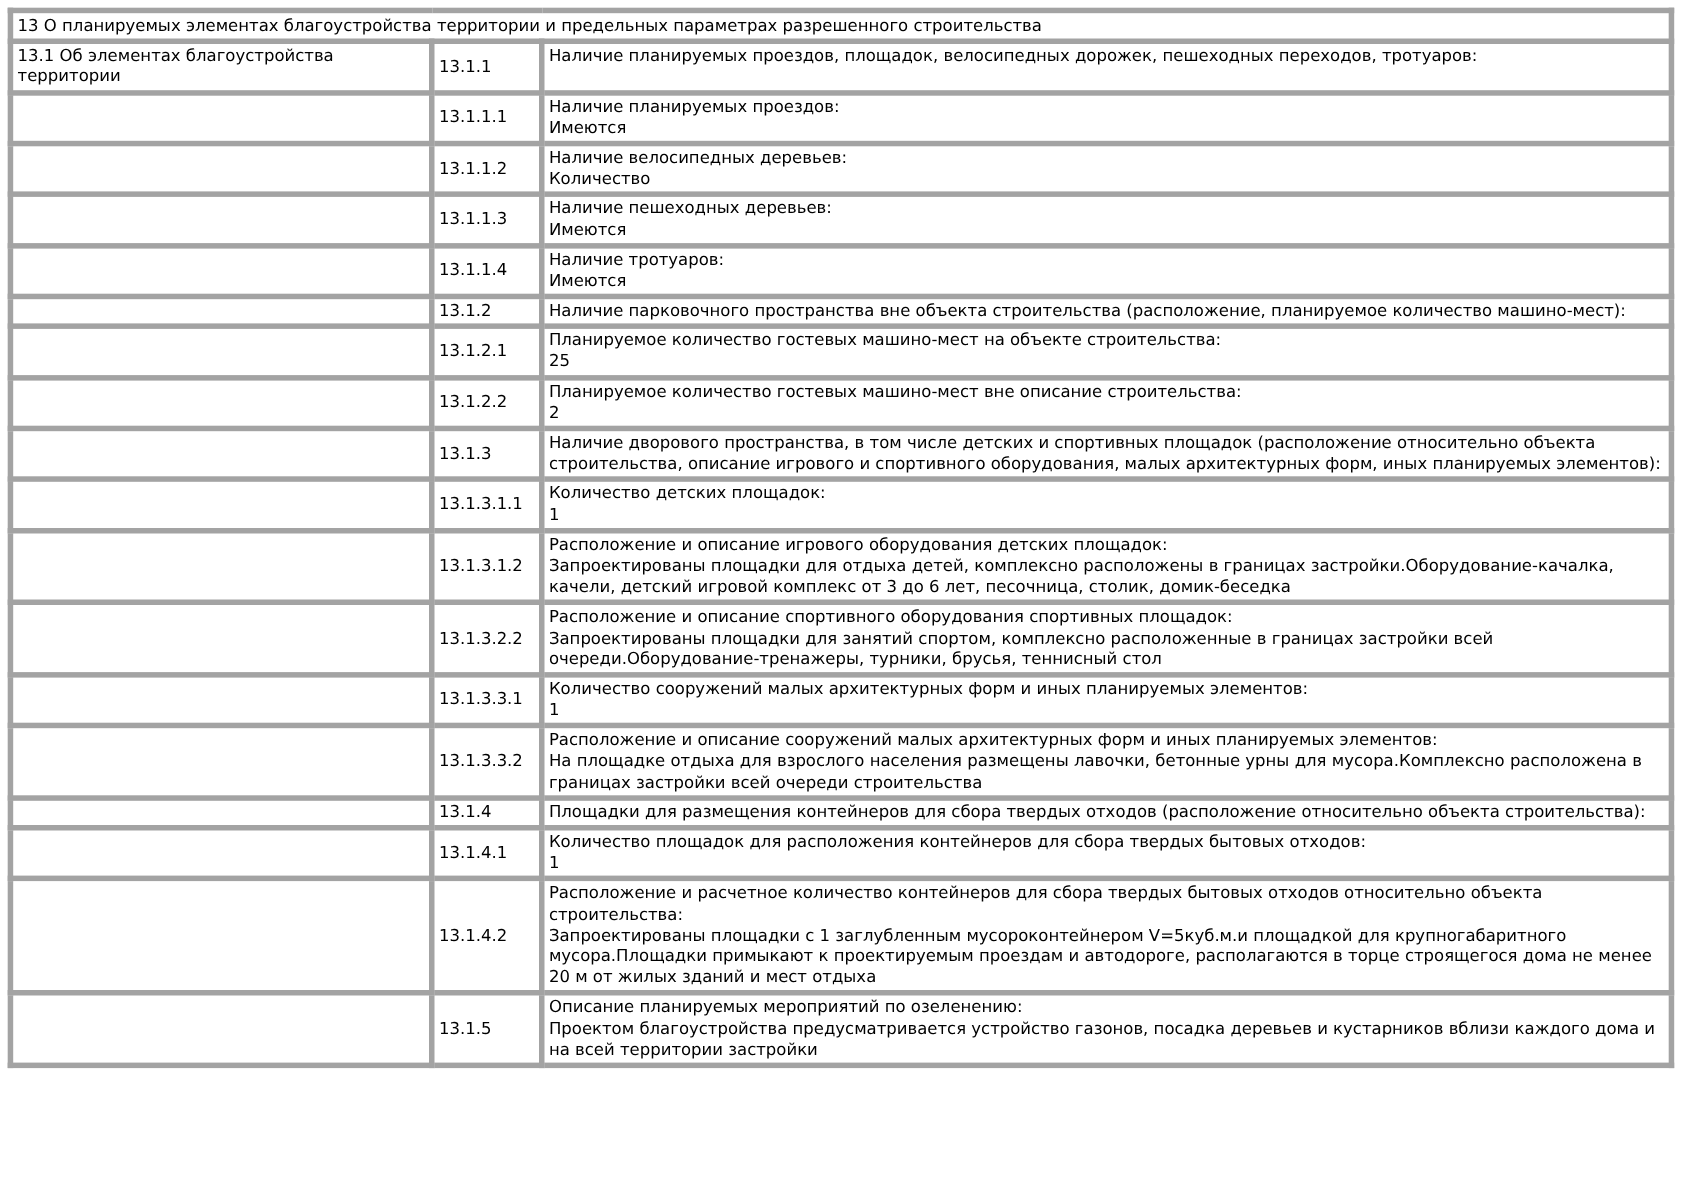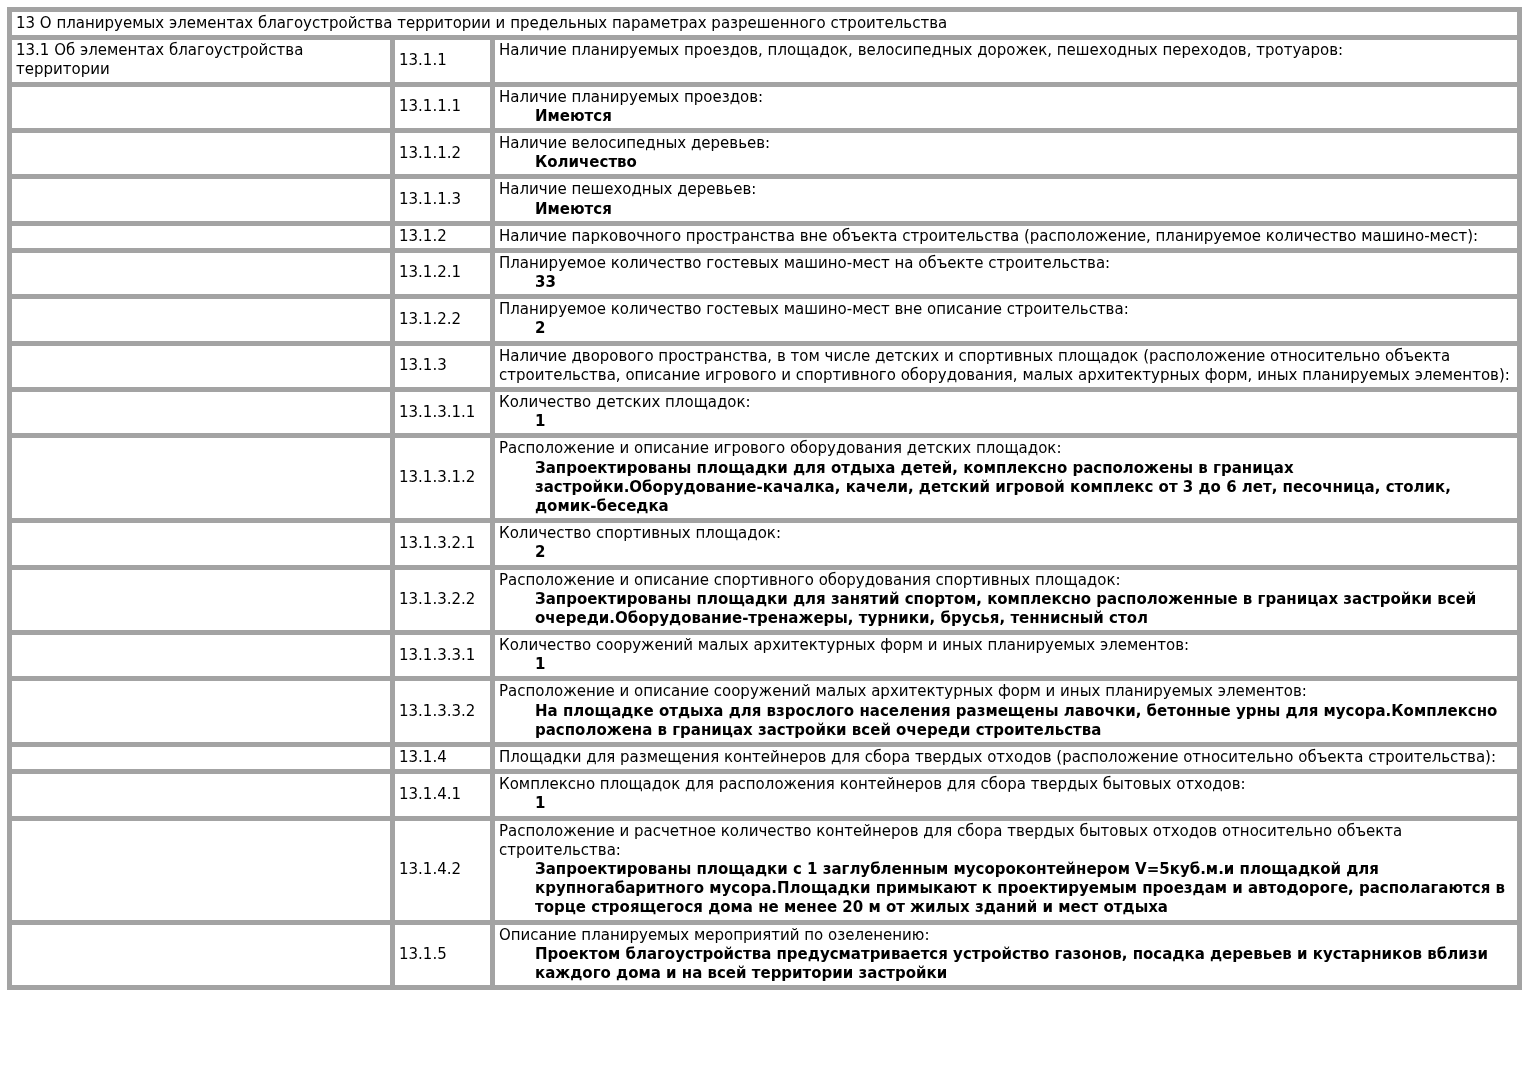--- a/index.html
+++ b/index.html
@@ -26,21 +26,21 @@
   td {
     border: 5px solid #a3a3a3;
     padding: 1px 4px 2px 4px;
     vertical-align: top;
     word-wrap: break-word;
   }
   td.hdr { padding: 2px 4px; }
   td.c-code { vertical-align: middle; margin-left: 28px; }
   td.c-section { }
   td.c-desc { }
-  .val { font-weight: bold; margin-left: 36px; }
+  .val { font-weight: normal; }
 </style>
 </head>
 <body>
 
 <div class="doc">
   <table class="tbl">
     <colgroup>
       <col class="c1">
       <col class="c2">
       <col class="c3">
@@ -77,31 +77,39 @@
         <tr>
           <td class="c-section"></td>
           <td class="c-code">13.1.1.3</td>
           <td class="c-desc">
             <div>Наличие пешеходных деревьев:</div>
             <div class="val">Имеются</div>
           </td>
         </tr>
         <tr>
           <td class="c-section"></td>
+          <td class="c-code">13.1.1.4</td>
+          <td class="c-desc">
+            <div>Наличие тротуаров:</div>
+            <div class="val">Имеются</div>
+          </td>
+        </tr>
+        <tr>
+          <td class="c-section"></td>
           <td class="c-code">13.1.2</td>
           <td class="c-desc">
             <div>Наличие парковочного пространства вне объекта строительства (расположение, планируемое количество машино-мест):</div>
           </td>
         </tr>
         <tr>
           <td class="c-section"></td>
           <td class="c-code">13.1.2.1</td>
           <td class="c-desc">
             <div>Планируемое количество гостевых машино-мест на объекте строительства:</div>
-            <div class="val">33</div>
+            <div class="val">25</div>
           </td>
         </tr>
         <tr>
           <td class="c-section"></td>
           <td class="c-code">13.1.2.2</td>
           <td class="c-desc">
             <div>Планируемое количество гостевых машино-мест вне описание строительства:</div>
             <div class="val">2</div>
           </td>
         </tr>
@@ -119,28 +127,20 @@
             <div>Количество детских площадок:</div>
             <div class="val">1</div>
           </td>
         </tr>
         <tr>
           <td class="c-section"></td>
           <td class="c-code">13.1.3.1.2</td>
           <td class="c-desc">
             <div>Расположение и описание игрового оборудования детских площадок:</div>
             <div class="val">Запроектированы площадки для отдыха детей, комплексно расположены в границах застройки.Оборудование-качалка, качели, детский игровой комплекс от 3 до 6 лет, песочница, столик, домик-беседка</div>
-          </td>
-        </tr>
-        <tr>
-          <td class="c-section"></td>
-          <td class="c-code">13.1.3.2.1</td>
-          <td class="c-desc">
-            <div>Количество спортивных площадок:</div>
-            <div class="val">2</div>
           </td>
         </tr>
         <tr>
           <td class="c-section"></td>
           <td class="c-code">13.1.3.2.2</td>
           <td class="c-desc">
             <div>Расположение и описание спортивного оборудования спортивных площадок:</div>
             <div class="val">Запроектированы площадки для занятий спортом, комплексно расположенные в границах застройки всей очереди.Оборудование-тренажеры, турники, брусья, теннисный стол</div>
           </td>
         </tr>
@@ -164,21 +164,21 @@
           <td class="c-section"></td>
           <td class="c-code">13.1.4</td>
           <td class="c-desc">
             <div>Площадки для размещения контейнеров для сбора твердых отходов (расположение относительно объекта строительства):</div>
           </td>
         </tr>
         <tr>
           <td class="c-section"></td>
           <td class="c-code">13.1.4.1</td>
           <td class="c-desc">
-            <div>Комплексно площадок для расположения контейнеров для сбора твердых бытовых отходов:</div>
+            <div>Количество площадок для расположения контейнеров для сбора твердых бытовых отходов:</div>
             <div class="val">1</div>
           </td>
         </tr>
         <tr>
           <td class="c-section"></td>
           <td class="c-code">13.1.4.2</td>
           <td class="c-desc">
             <div>Расположение и расчетное количество контейнеров для сбора твердых бытовых отходов относительно объекта строительства:</div>
             <div class="val">Запроектированы площадки с 1 заглубленным мусороконтейнером V=5куб.м.и площадкой для крупногабаритного мусора.Площадки примыкают к проектируемым проездам и автодороге, располагаются в торце строящегося дома не менее 20 м от жилых зданий и мест отдыха</div>
           </td>

